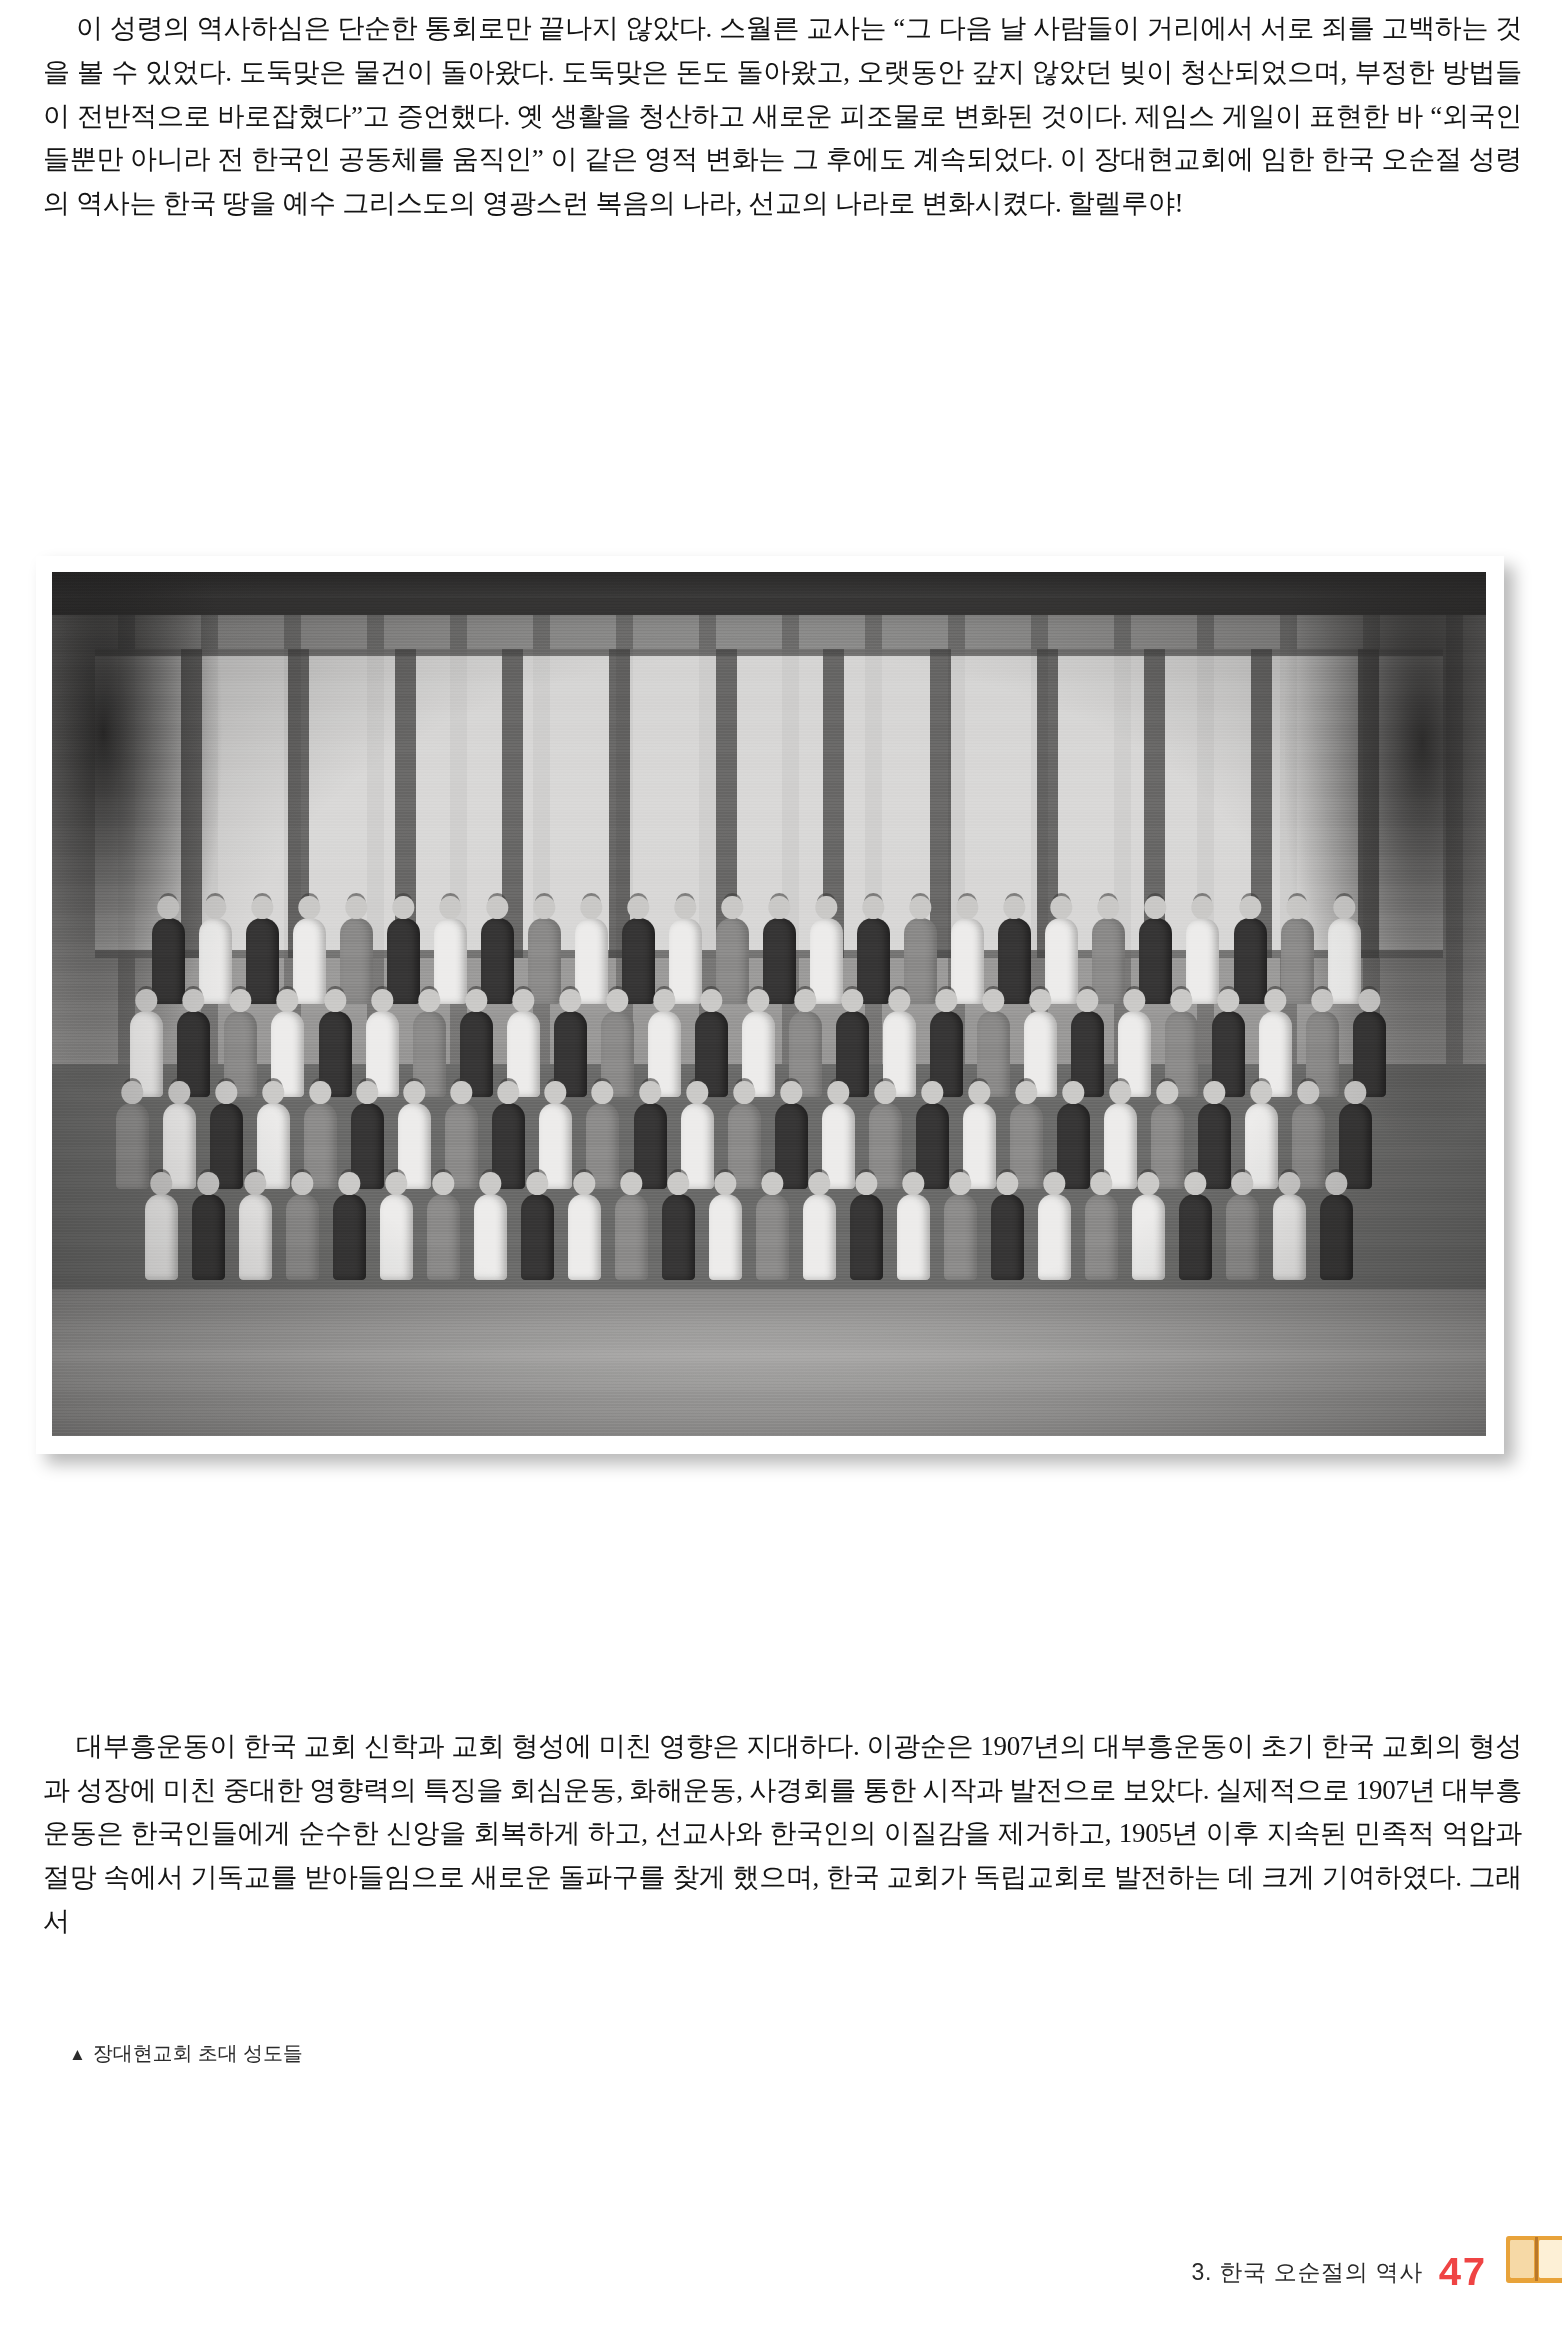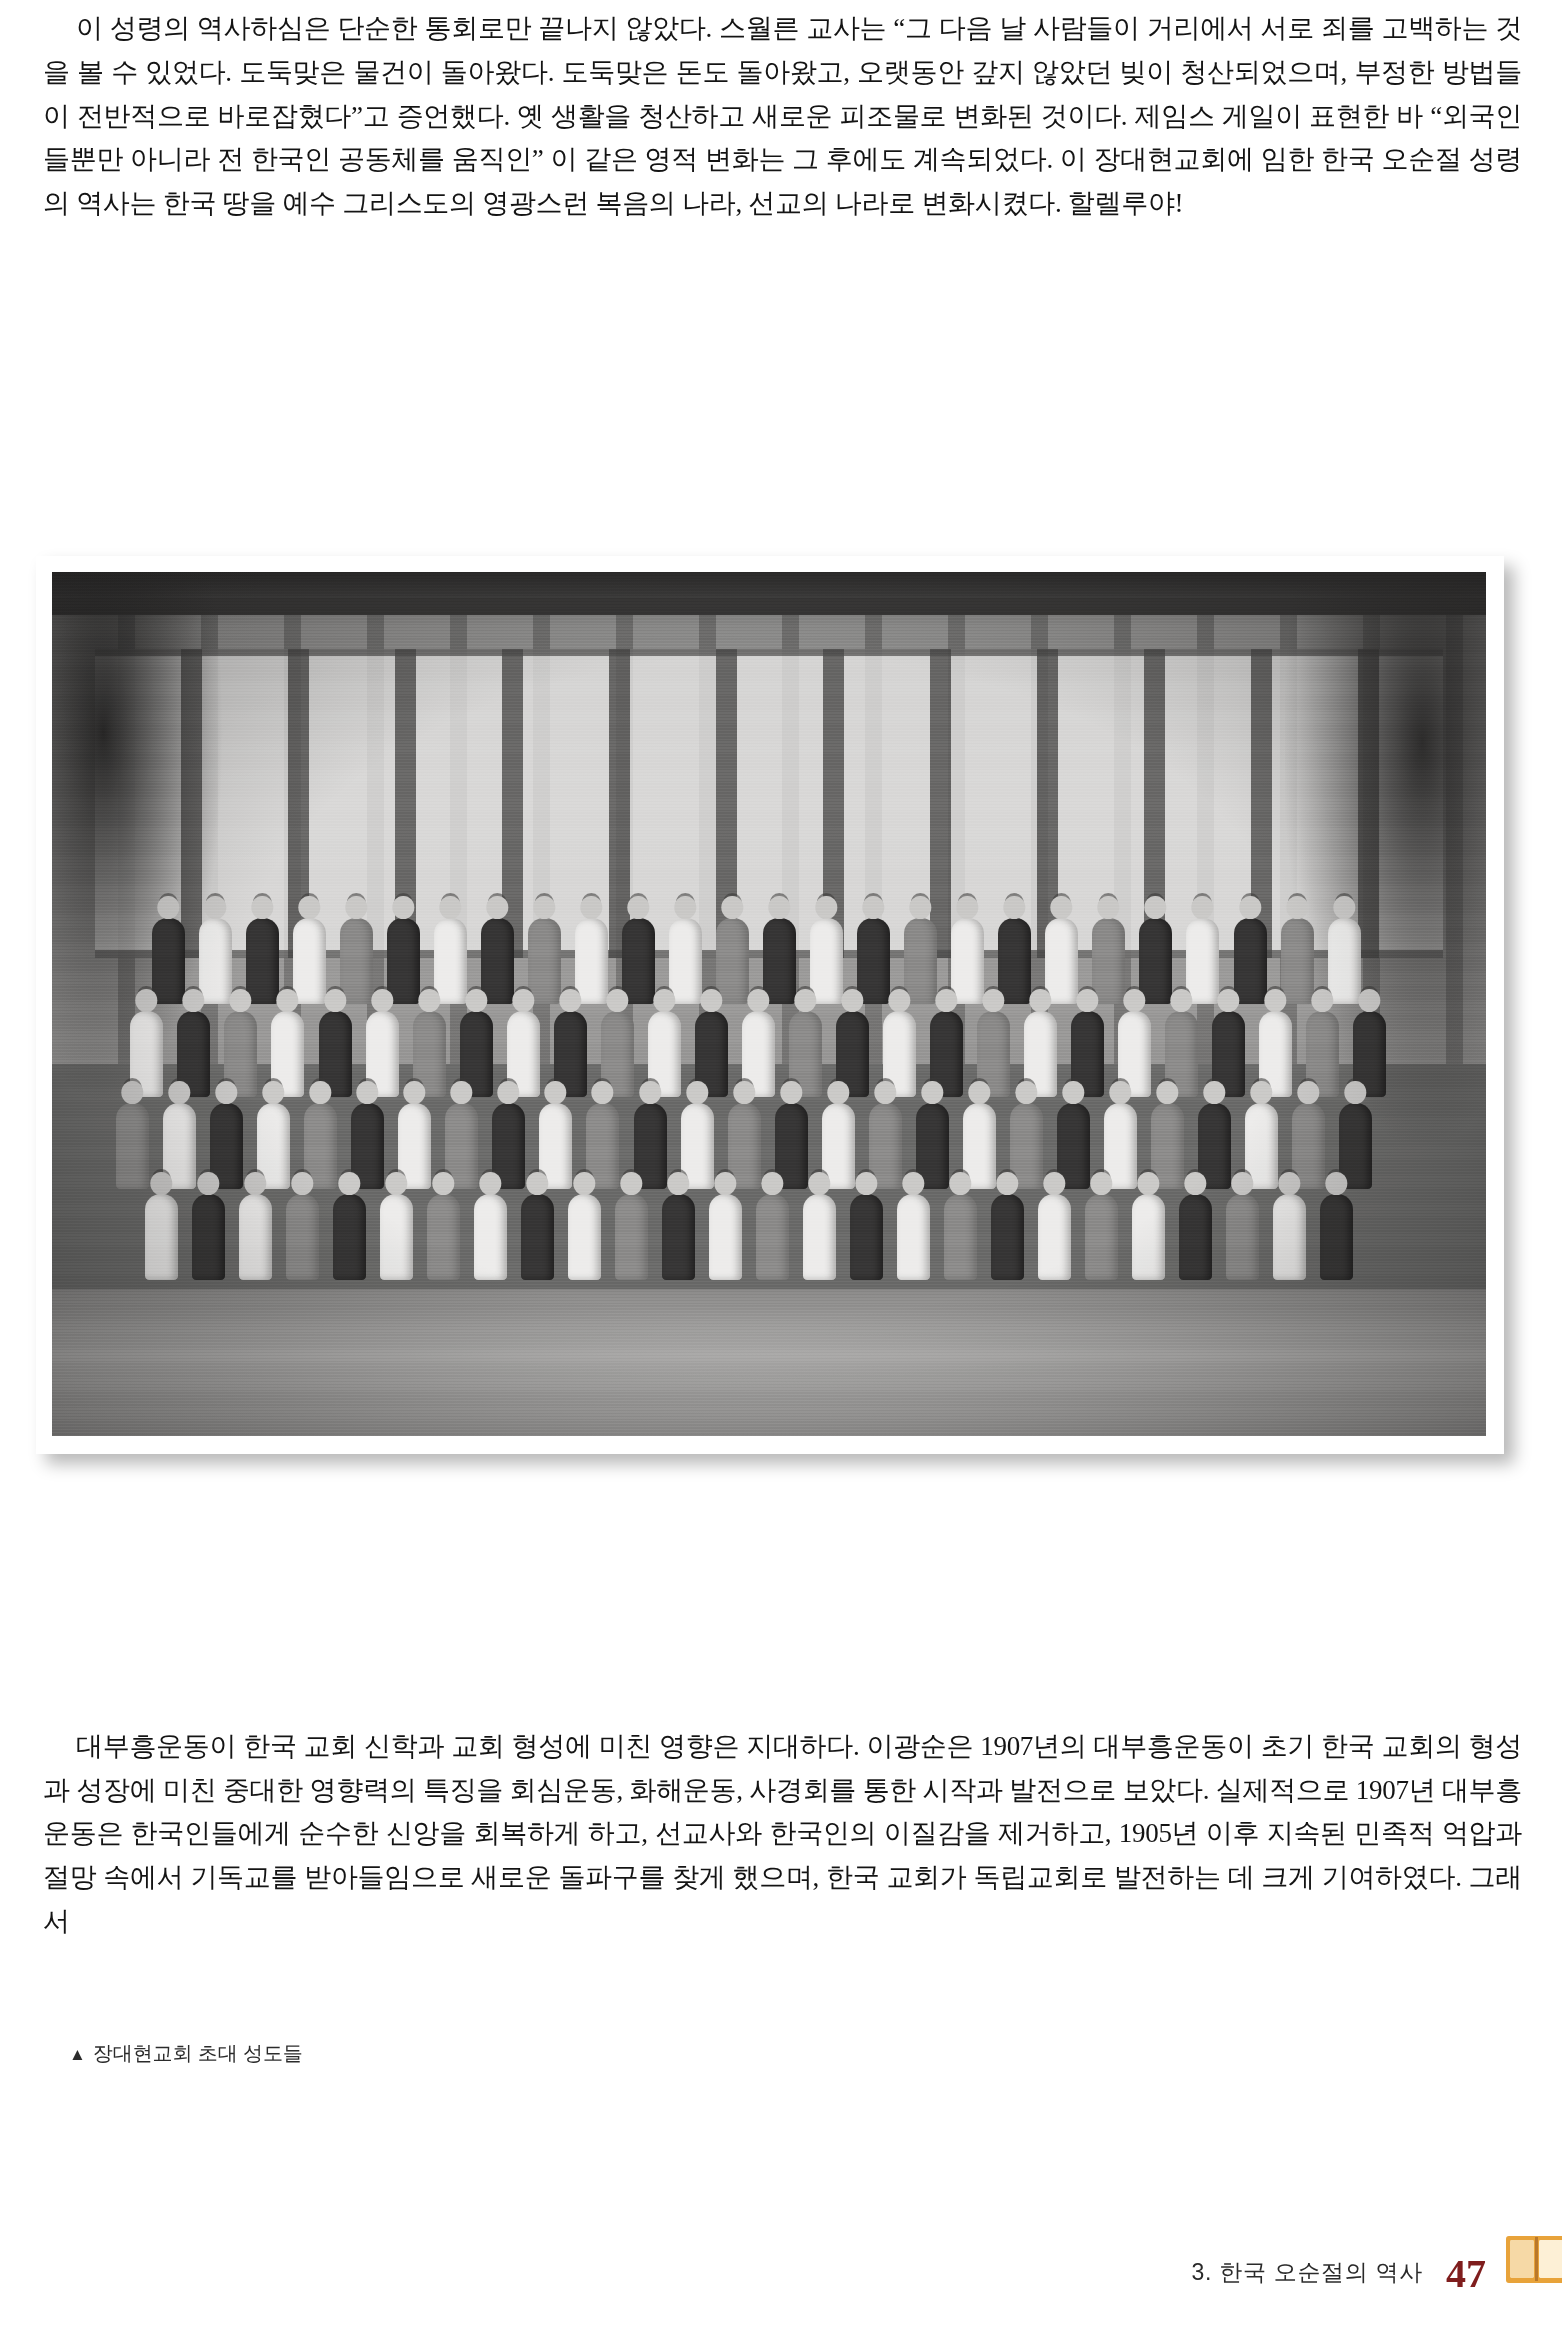--- a/index.html
+++ b/index.html
@@ -219,24 +219,24 @@
     font-family: "Liberation Sans", "DejaVu Sans", sans-serif;
     font-size: 23px;
     color: #2a2a2a;
     letter-spacing: 0.7px;
     white-space: nowrap;
   }
   .footer-page {
     position: absolute;
     right: 121px;
     bottom: 0px;
-    font-family: Liberation Serif, serif;
+    font-family: Liberation Mono, monospace;
     font-size: 40px;
     font-weight: 700;
-    color: #7f1d1d;
+    color: #ef4444;
     letter-spacing: 0px;
   }
   .footer-icon {
     position: absolute;
     right: 40px;
     bottom: 11.4px;
     width: 61px;
     height: 50px;
   }
   .footer-icon .book {

